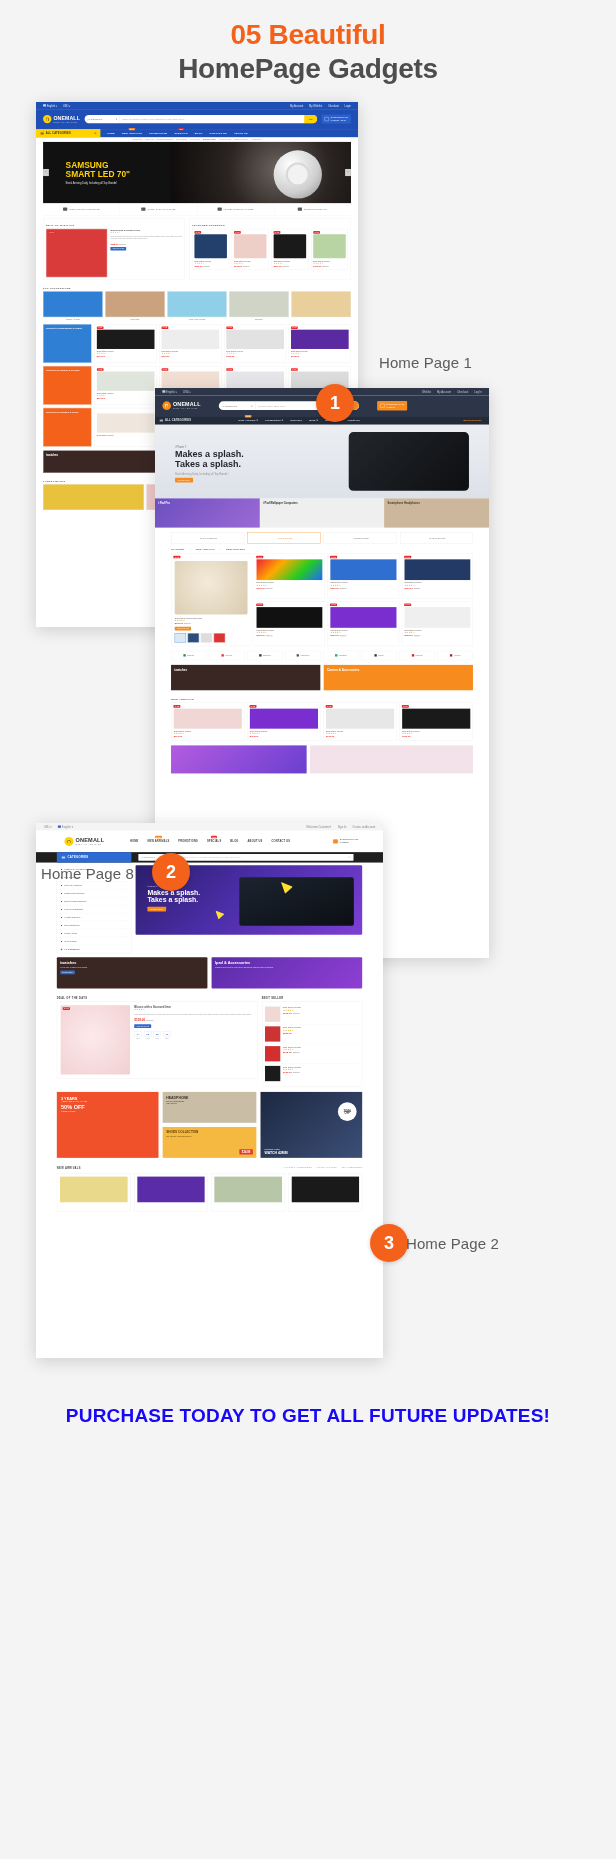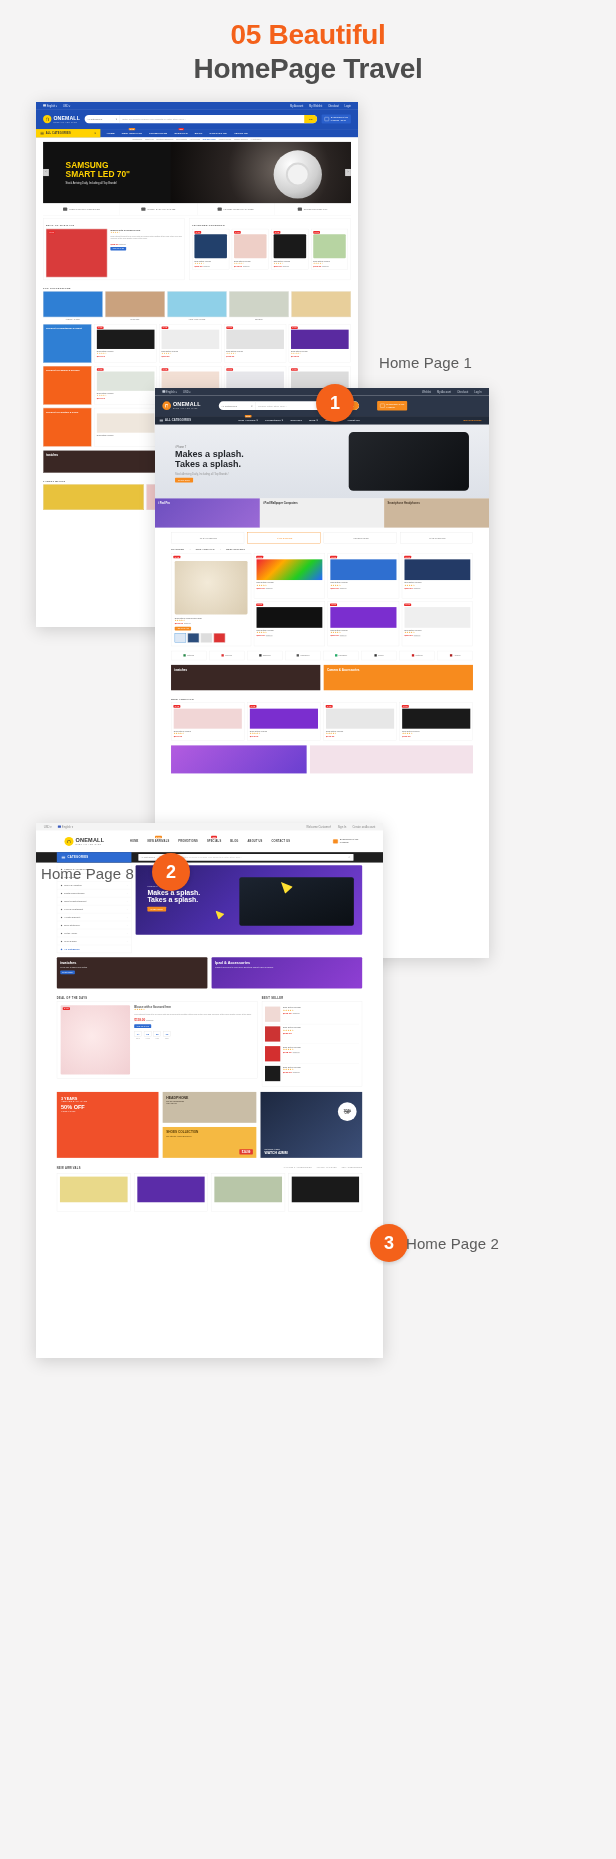--- a/index.html
+++ b/index.html
@@ -122,21 +122,21 @@
            letter-spacing:.2px; margin-top: 42px; }
 </style>
 </head>
 <body>
 
 <div class="page">
 
   <div class="hdr">
     <h1>
       <span class="l1">05 Beautiful</span>
-      <span class="l2">HomePage Travel</span>
+      <span class="l2">HomePage Gadgets</span>
     </h1>
   </div>
 
   <div class="stage">
 
     <div class="shot" id="shot1">
       <div class="scaler" style="transform:scale(0.322); width:1000px;">
         <div class="mini">
 
           <div class="topbar" style="background:#1f4fb5;color:#dbe5fb;">
@@ -969,14 +969,15 @@
     <div class="badge" id="badge1">1</div>
     <div class="steplbl" id="lbl1">Home Page 1</div>
 
     <div class="badge" id="badge2">2</div>
     <div class="steplbl" id="lbl2">Home Page 8</div>
 
     <div class="badge" id="badge3">3</div>
     <div class="steplbl" id="lbl3">Home Page 2</div>
   </div>
 
+  <div class="foot2">PURCHASE TODAY TO GET ALL FUTURE UPDATES!</div>
 
 </div>
 
 </body></html>

